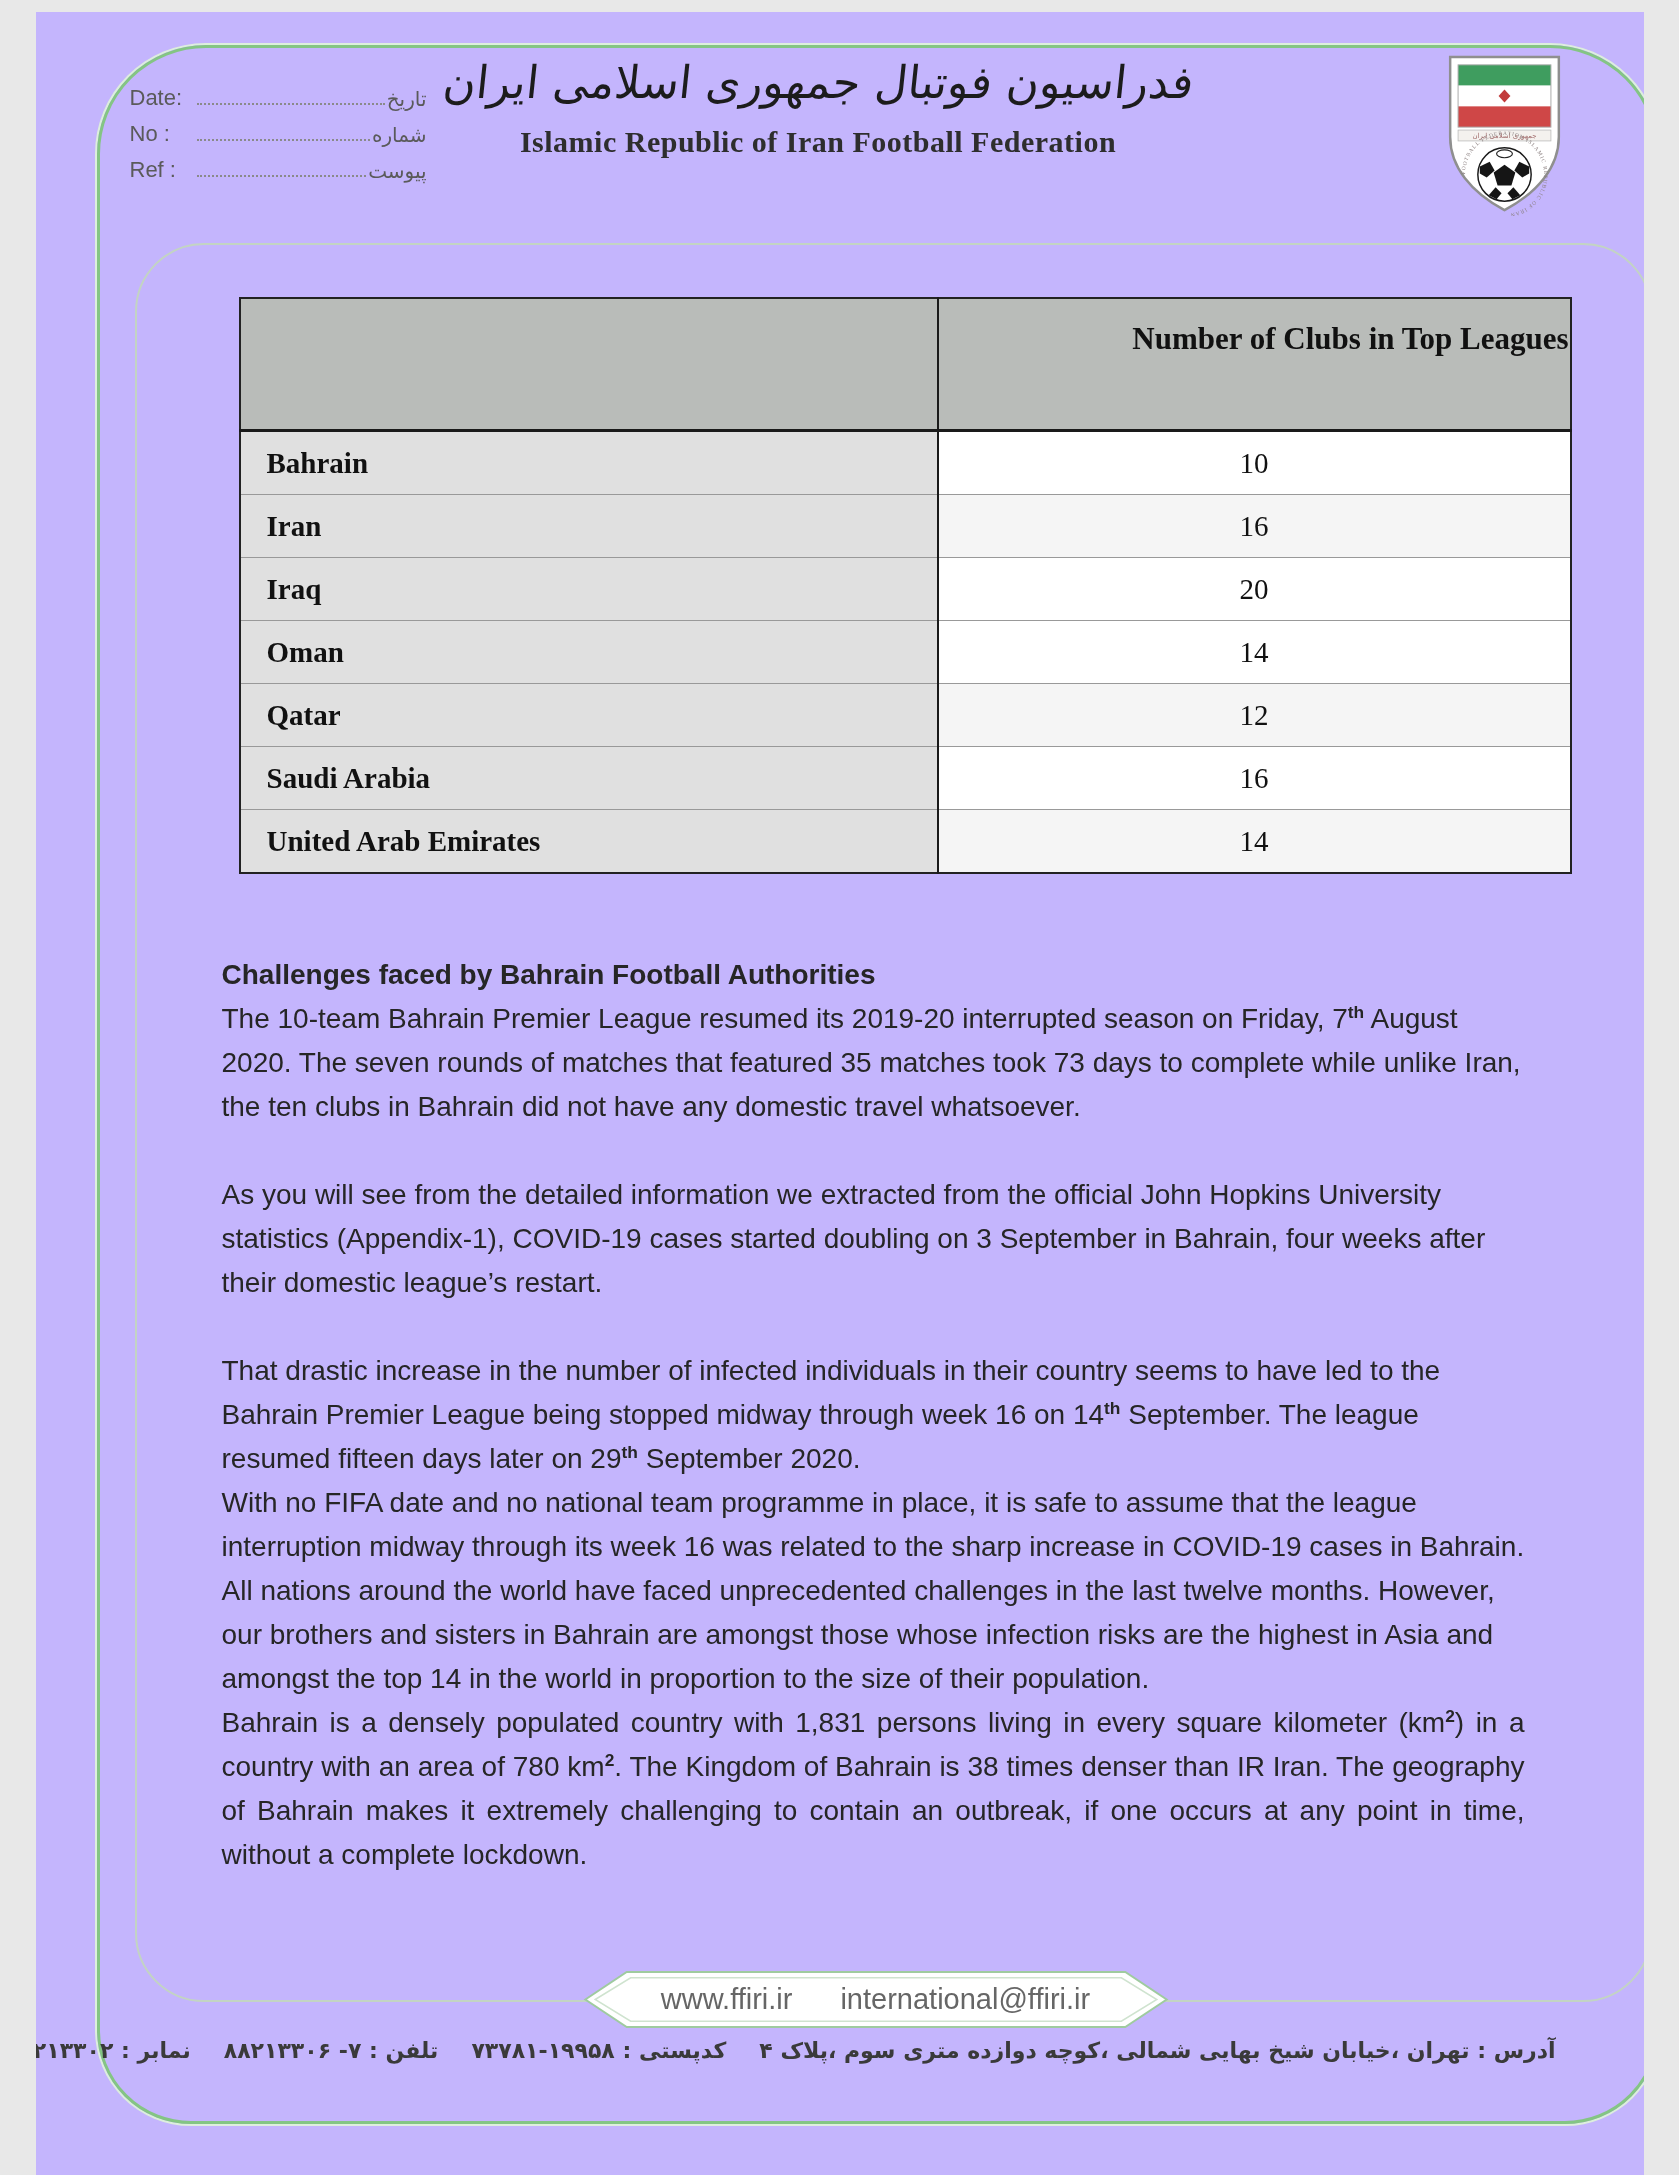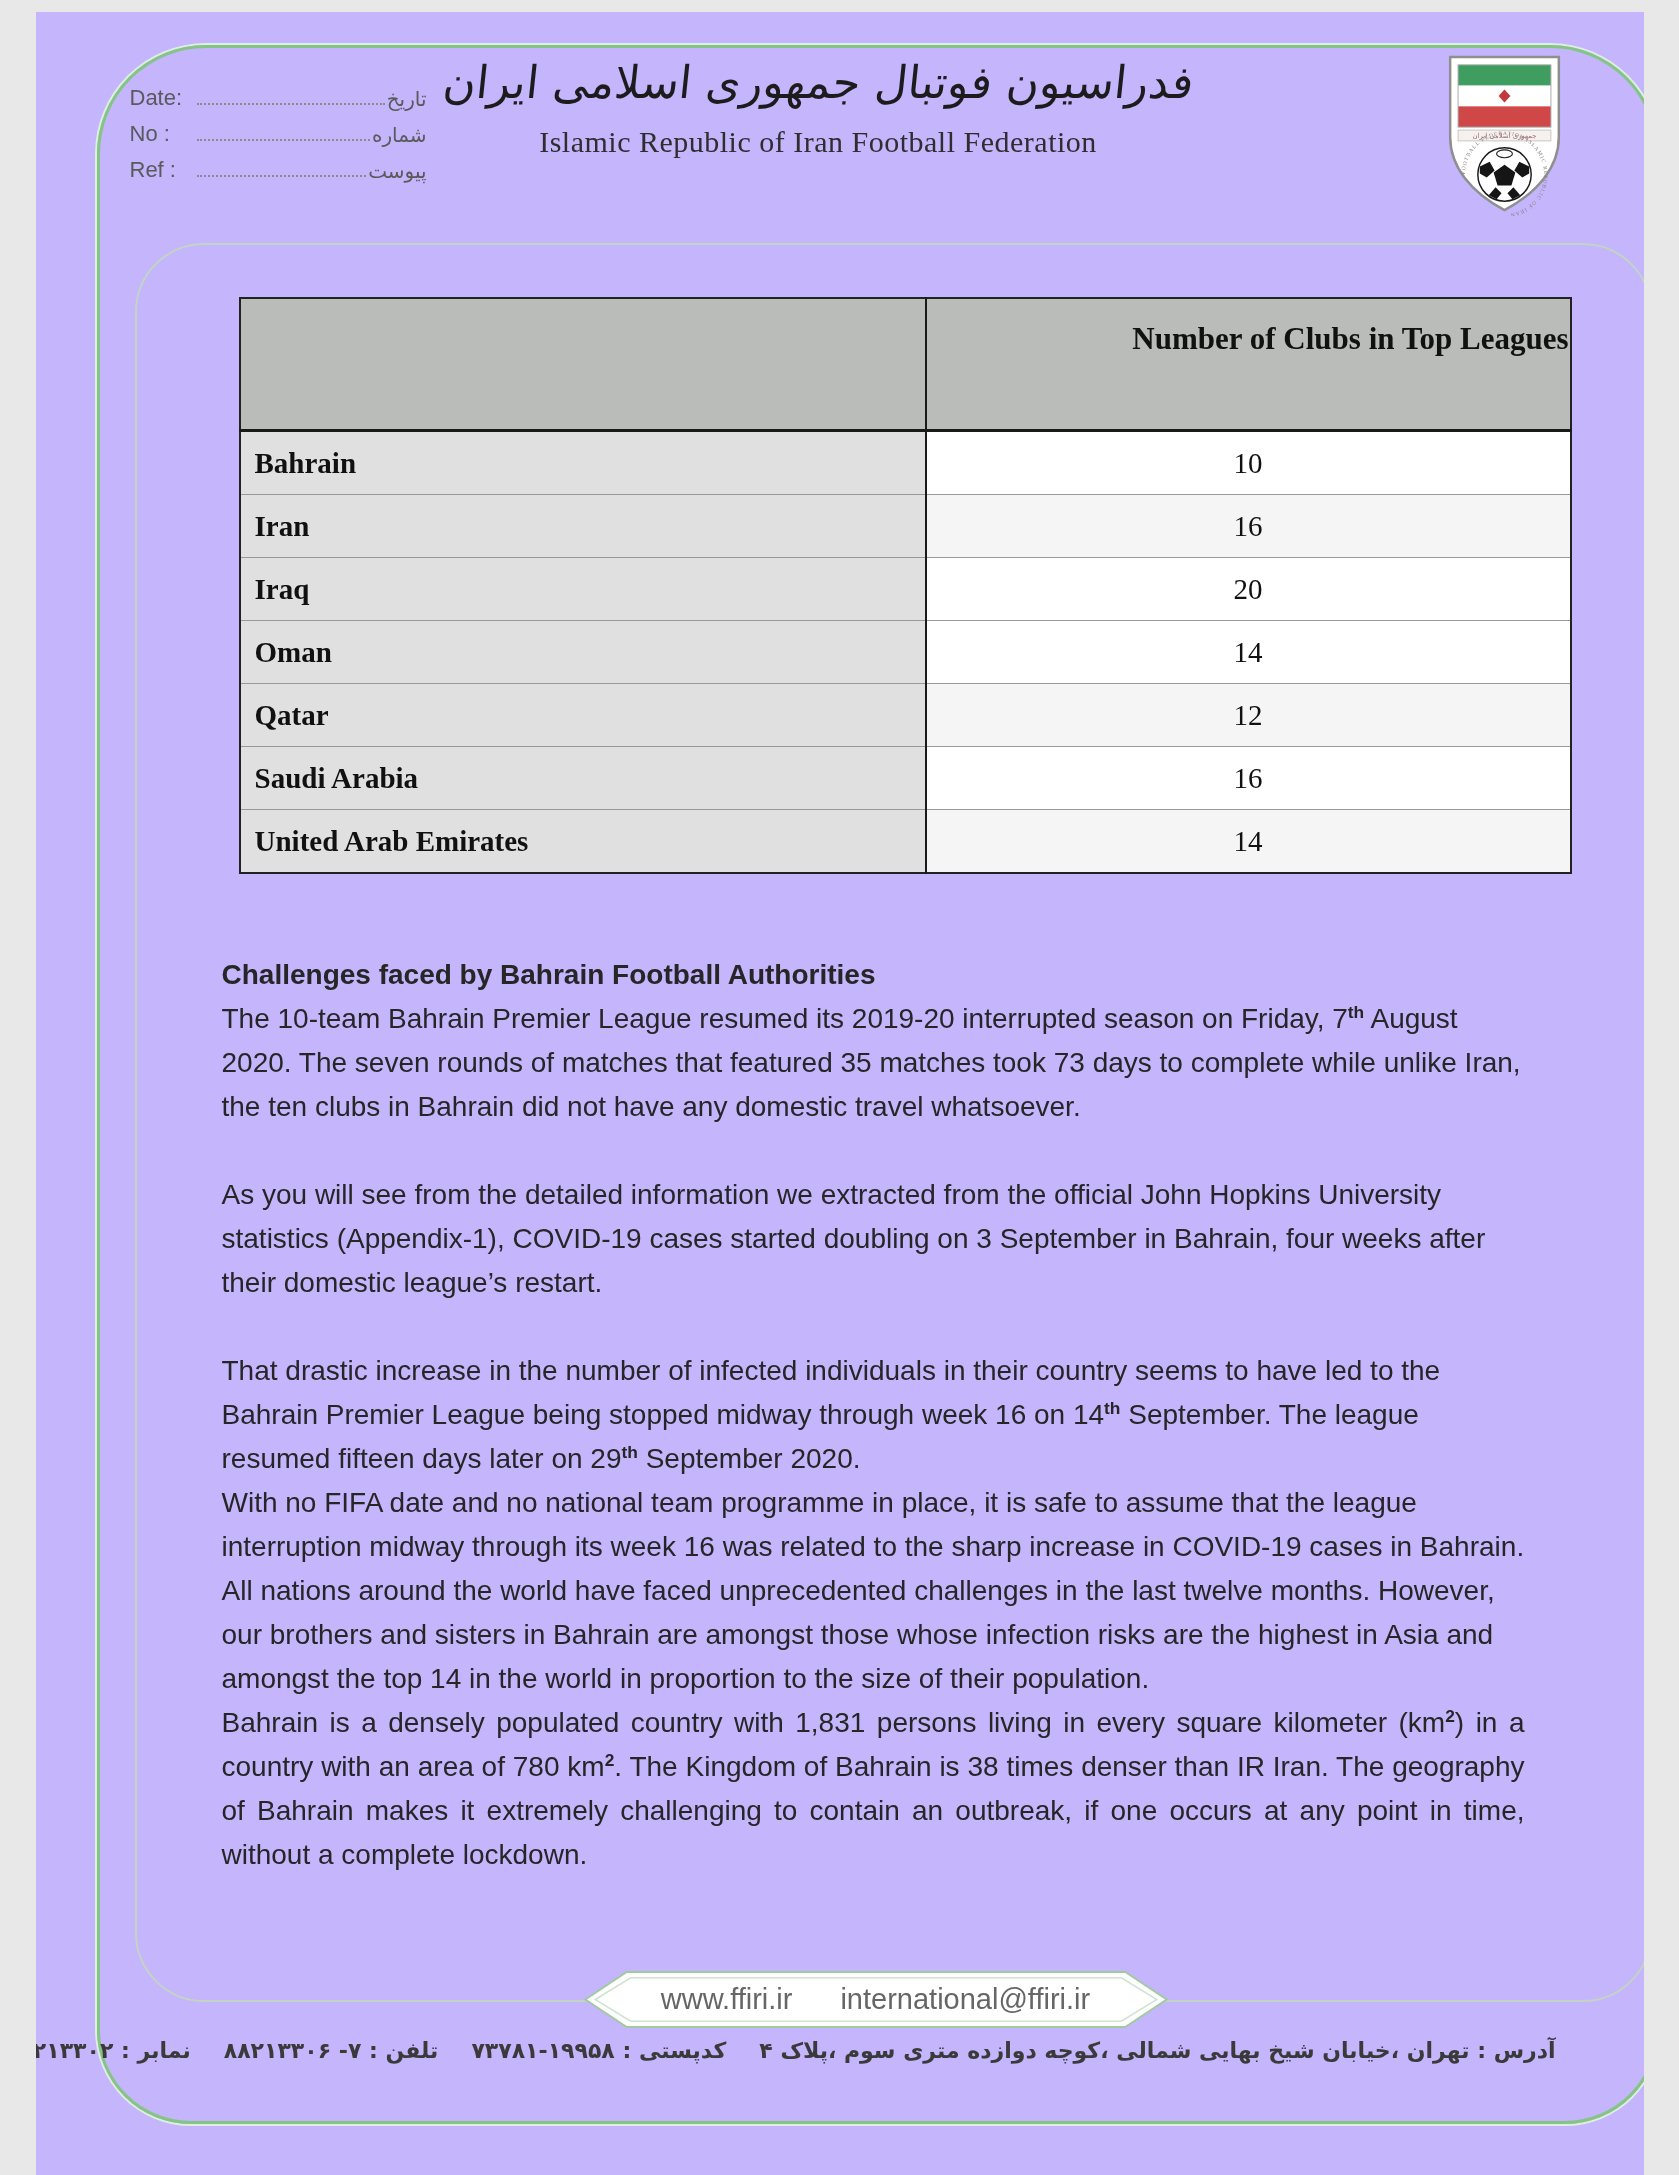--- a/index.html
+++ b/index.html
@@ -25,37 +25,37 @@
   .ref-label { width:65px; white-space:nowrap; }
   .dots { flex:1; border-bottom:2px dotted #8a8a8a; margin:0 2px 6px 2px; }
   .ref-fa { font-size:20px; color:#5a5a5a; font-family:"DejaVu Sans", sans-serif; }
   
   .center-head { position:absolute; left:317px; top:34px; width:931px; text-align:center; }
   .fa-title {
     font-family:"DejaVu Sans", sans-serif; font-size:45px; color:#1c1c1c;
     transform:skewX(-6deg); direction:rtl; line-height:73px;
   }
   .en-title {
-    margin-top:6px; font-family:"Liberation Serif", serif; font-weight:normal;
+    margin-top:6px; font-family:"Liberation Serif", serif; font-weight:bold;
     font-size:30px; color:#2e2e2e; letter-spacing:0.5px;
   }
   .logo { position:absolute; left:1406px; top:42px; width:125px; height:162px; }
   
   .league-table {
     position:absolute; left:203px; top:285px; width:1333px;
     border-collapse:collapse; font-family:"Liberation Serif", serif; color:#111;
     border:2px solid #222;
   }
   .league-table td, .league-table th { border:1px solid #999; }
   .league-table th { background:#b9bcb9; height:107px; border-bottom:3px solid #1a1a1a; }
   .league-table th.value-head {
     font-size:31px; font-weight:bold; text-align:right; vertical-align:top; padding-top:22px;
   }
   .league-table td { height:60px; font-size:29px; }
-  .league-table .country { background:#e0e0e0; font-weight:bold; padding-left:14px; width:669px; }
+  .league-table .country { background:#e0e0e0; font-weight:bold; padding-left:26px; width:669px; }
   .league-table .clubs { text-align:center; background:#ffffff; border-left:2px solid #1a1a1a; }
   .league-table tr.alt .clubs { background:#f5f5f5; }
   .league-table th.corner { border-right:2px solid #1a1a1a; }
   
   .body-text { position:absolute; left:186px; top:941px; width:1303px; font-size:28px; line-height:44px; }
   .body-heading { font-weight:bold; margin:0; }
   .para { margin:0; }
   .para.gap { margin-bottom:44px; }
   .para.justify { text-align:justify; }
   sup { font-size:0.62em; line-height:0;font-weight:bold; }

